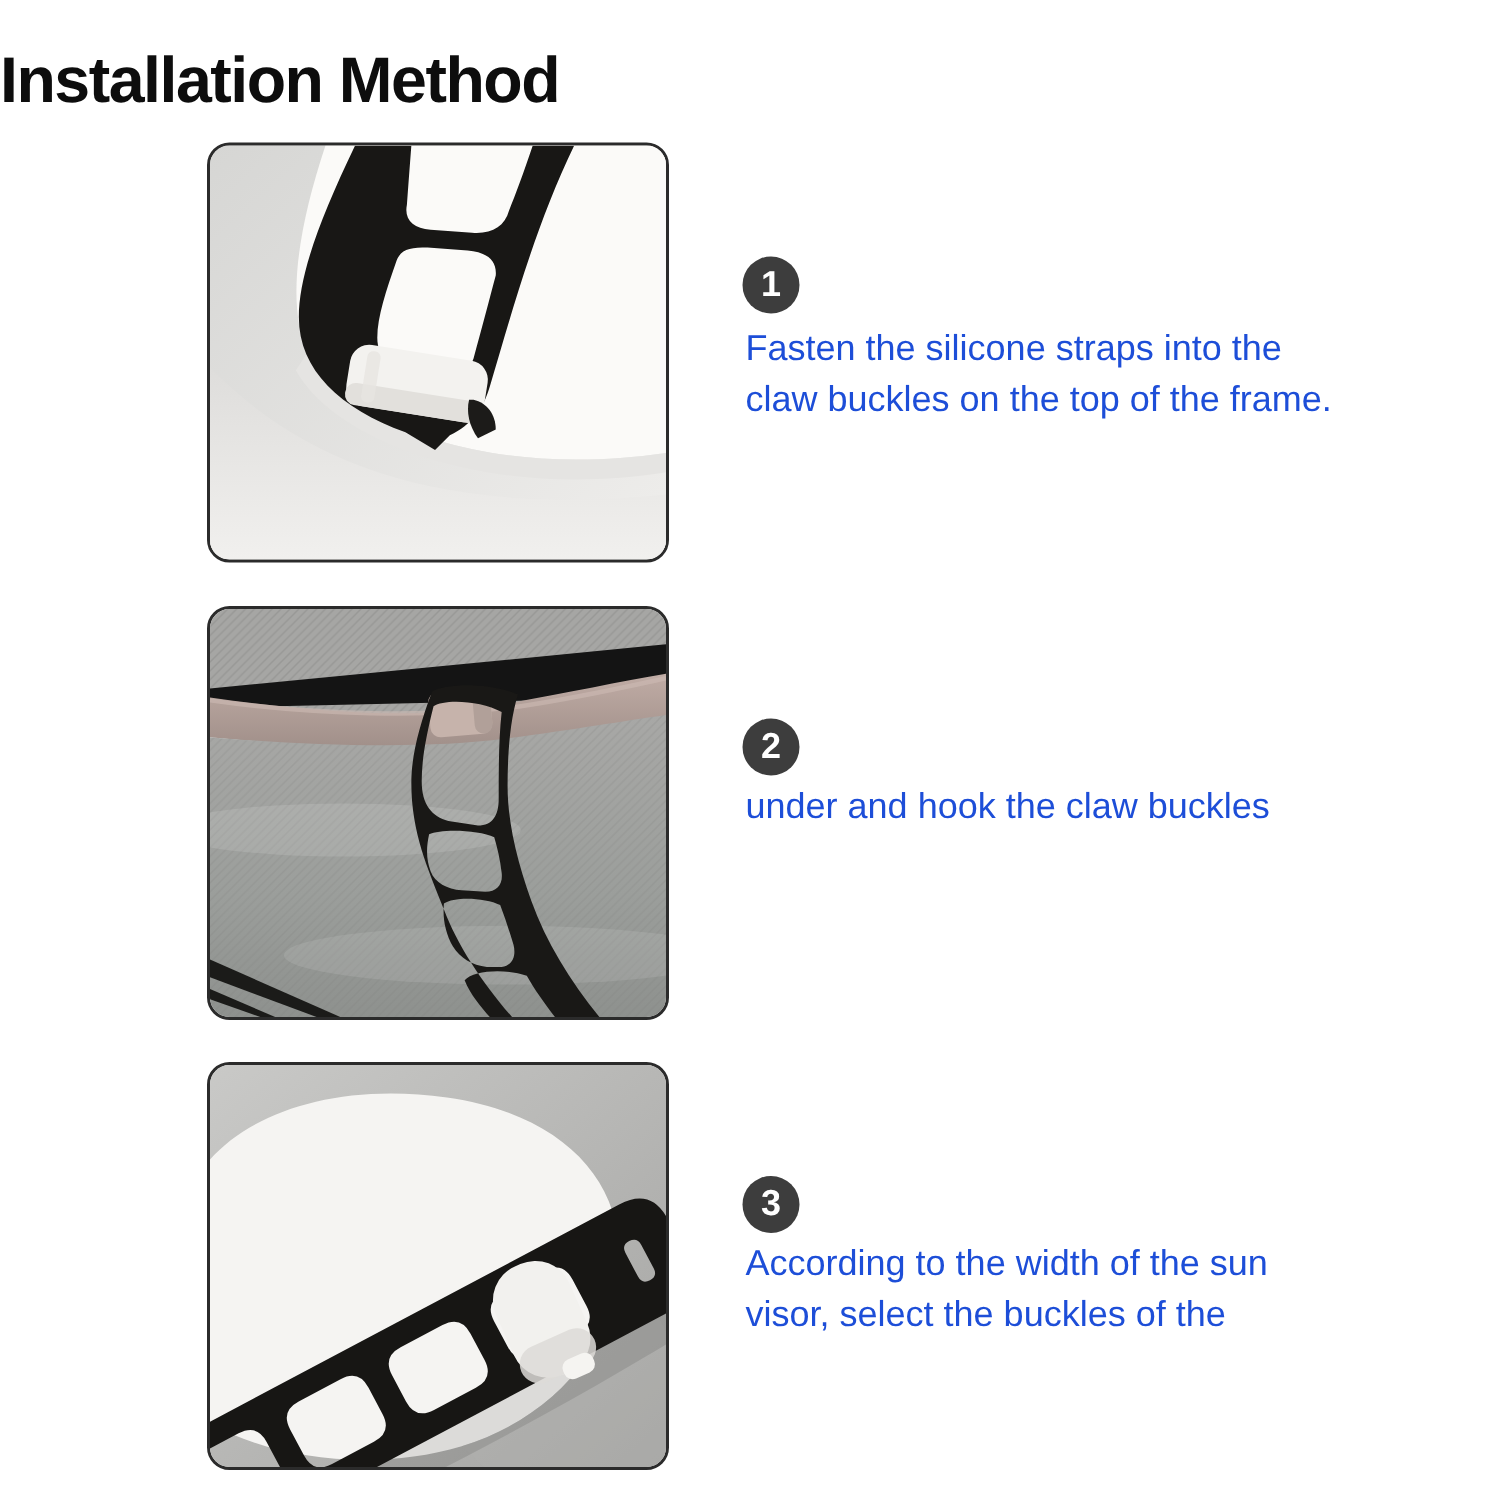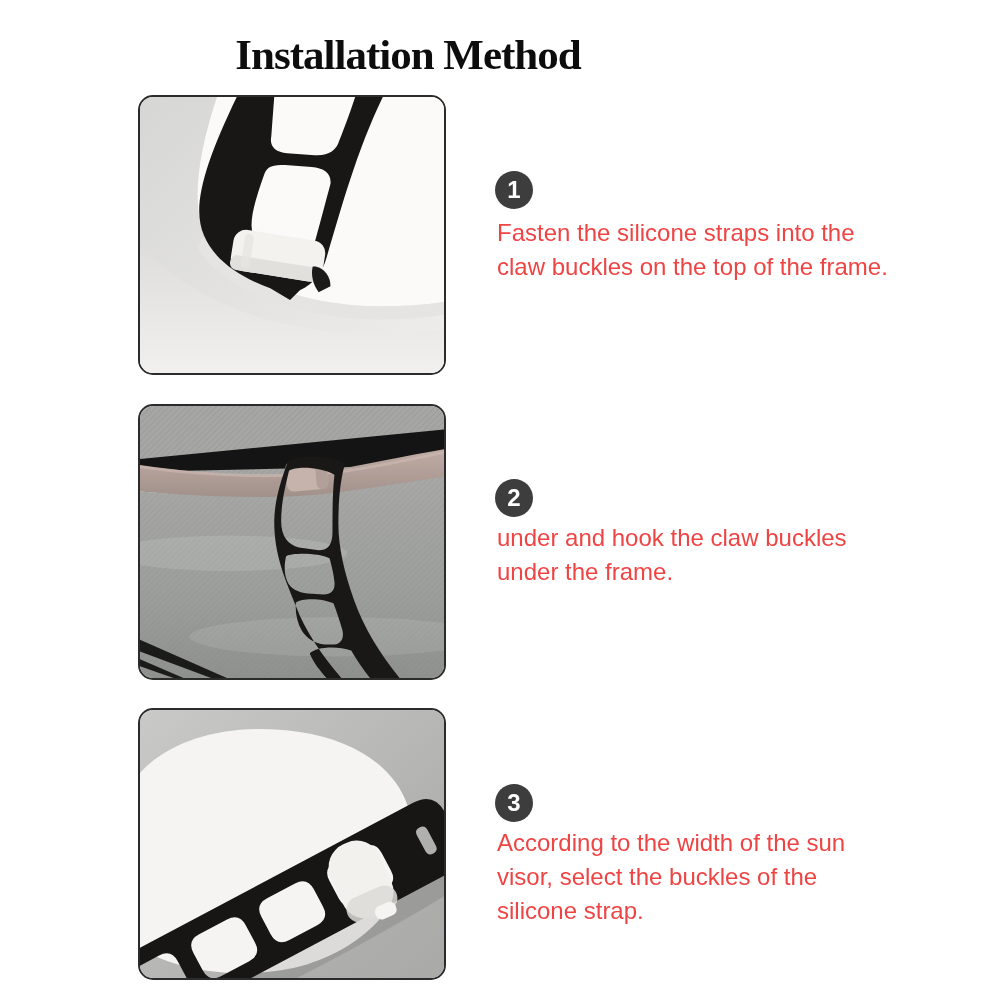--- a/index.html
+++ b/index.html
@@ -1,40 +1,40 @@
 <!DOCTYPE html>
 <html><head>
 <meta charset="utf-8">
 <style>
   html,body { margin:0; padding:0; }
   .page {
     position:relative; width:1000px; height:1000px; background:#ffffff;
     font-family:"Liberation Sans", sans-serif; overflow:hidden;
   }
   .title {
-    position:absolute; top:30px; left:0; width:816px; text-align:center;
-    font-size:43px; font-weight:bold; letter-spacing:-1px; color:#0d0d0d;font-family:Liberation Serif, serif;
+    position:absolute; top:30px; left:0; width:816px; 
+    font-size:43px; font-weight:bold; letter-spacing:-1px; color:#0d0d0d;
   }
   .photo {
     position:absolute; left:138px; width:308px; box-sizing:border-box;
     border:2px solid #2b2b2b; border-radius:15px; overflow:hidden; background:#e9e8e6;
   }
   .photo svg { display:block; width:100%; height:100%; }
   .photo-1 { top:95px;  height:280px; }
   .photo-2 { top:404px; height:276px; }
   .photo-3 { top:708px; height:272px; }
   .badge {
     position:absolute; left:495px; width:38px; height:38px; border-radius:50%;
     background:#3d3d3d; color:#ffffff; font-size:24px; font-weight:bold;
     display:flex; align-items:center; justify-content:center;
   }
   .badge-1 { top:171px; } .badge-2 { top:479px; } .badge-3 { top:784px; }
   .step-text {
     position:absolute; left:497px; width:420px;
-    font-size:24px; line-height:34px; color:#ef4444;
+    font-size:24px; line-height:34px; color:#1d4ed8;
   }
   .text-1 { top:216px; } .text-2 { top:521px; } .text-3 { top:826px; }
 </style>
 </head>
 <body>
 
 <div class="page">
 
   <div class="title">Installation Method</div>
 
@@ -138,23 +138,21 @@
 
   <div class="badge badge-1">1</div>
   <div class="step-text text-1">
     <div>Fasten the silicone straps into the</div>
     <div>claw buckles on the top of the frame.</div>
   </div>
 
   <div class="badge badge-2">2</div>
   <div class="step-text text-2">
     <div>under and hook the claw buckles</div>
-    <div>under the frame.</div>
   </div>
 
   <div class="badge badge-3">3</div>
   <div class="step-text text-3">
     <div>According to the width of the sun</div>
     <div>visor, select the buckles of the</div>
-    <div>silicone strap.</div>
   </div>
 
 </div>
 
 </body></html>

